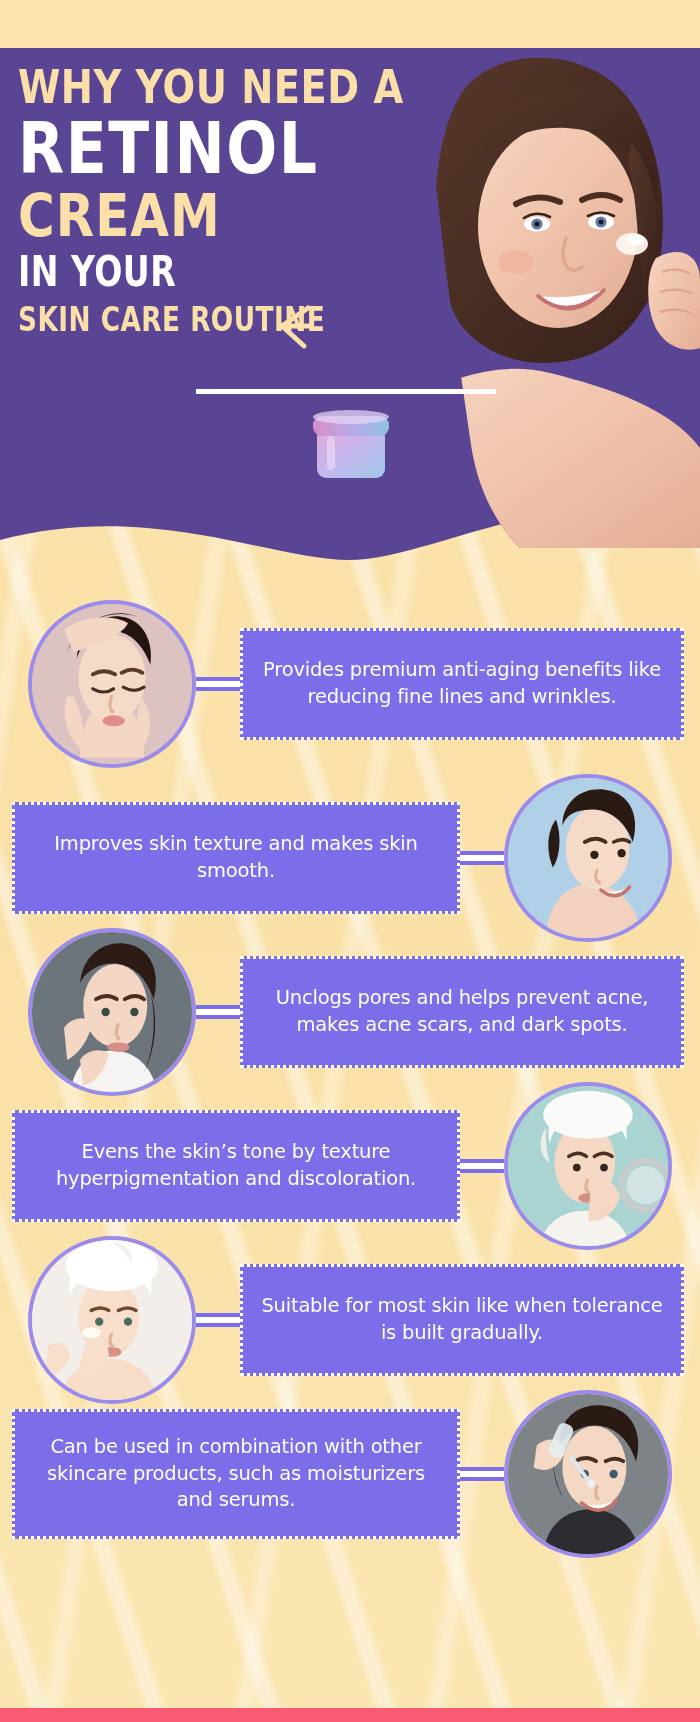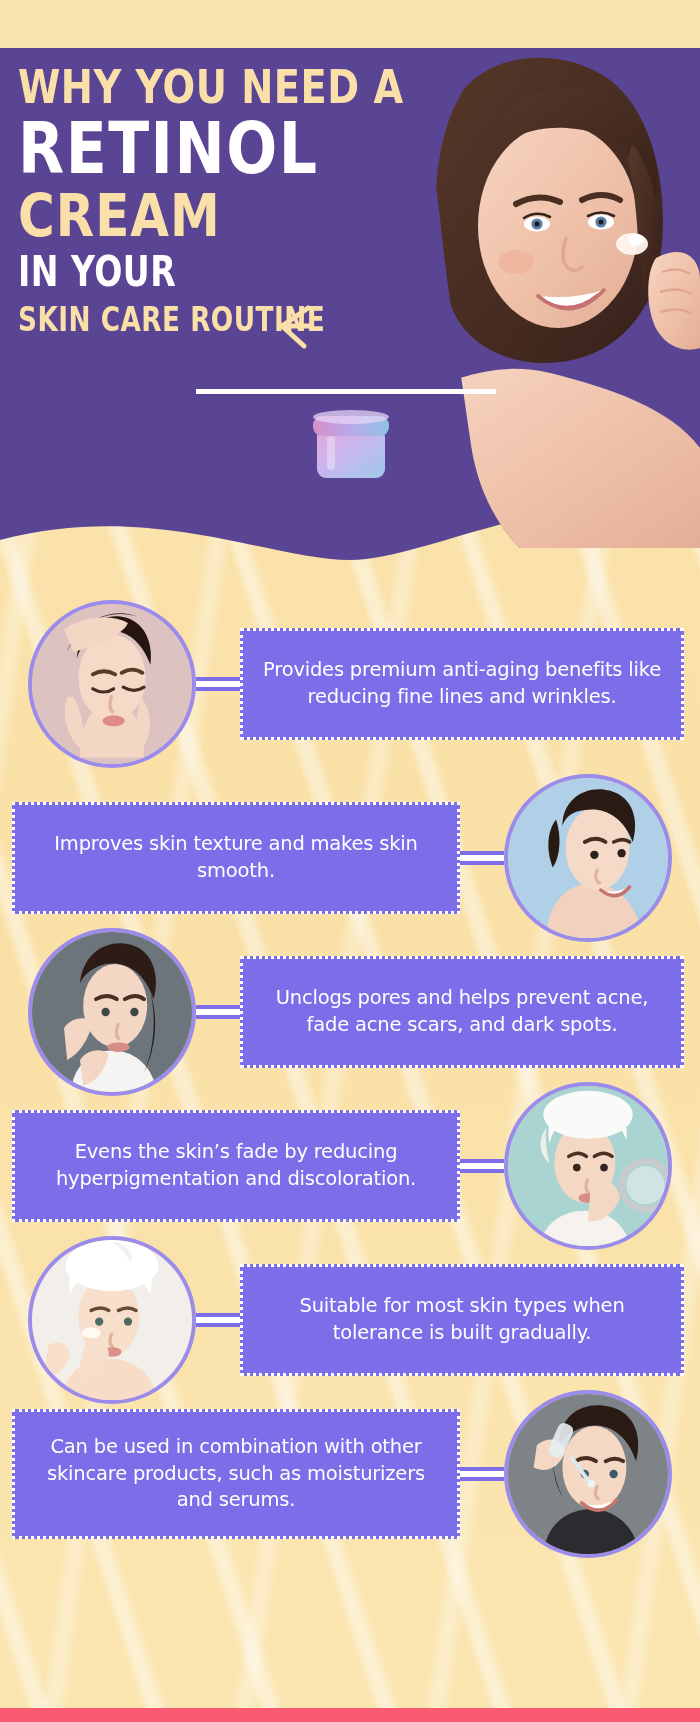--- a/index.html
+++ b/index.html
@@ -391,21 +391,21 @@
           <path d="M58,42 q7,-4 12,0" stroke="#4A2E22" stroke-width="2.4" fill="none" stroke-linecap="round"></path>
           <circle cx="46" cy="50" r="2.6" fill="#3A4A42"></circle>
           <circle cx="64" cy="50" r="2.6" fill="#3A4A42"></circle>
           <path d="M54,57 q-3,8 1,10" stroke="#E0B49C" stroke-width="2" fill="none"></path>
           <ellipse cx="54" cy="72" rx="7" ry="3" fill="#D68D86"></ellipse>
           <path d="M20,60 C24,54 32,52 38,56 C36,66 30,76 22,80 Z" fill="#F3D6C4"></path>
           <path d="M30,80 C34,74 42,72 48,76 C46,86 40,94 32,96 Z" fill="#F3D6C4"></path>
         </svg>
       </div>
       <div class="connector"></div>
-      <div class="card t-center">Unclogs pores and helps prevent acne, fade acne scars, and dark spots.</div>
+      <div class="card t-center">Unclogs pores and helps prevent acne, makes acne scars, and dark spots.</div>
     </div>
 
     <div class="row right-circle" style="top:1034px;">
       <div class="circle-wrap">
         <svg viewBox="0 0 100 100">
           <rect width="100" height="100" fill="#A9D4D2"></rect>
           <path d="M20,100 C22,86 34,78 48,78 C64,78 74,88 76,100 Z" fill="#F6F3EF"></path>
           <ellipse cx="48" cy="48" rx="19" ry="25" fill="#F4D8C4"></ellipse>
           <path d="M26,36 C22,16 36,6 50,6 C66,6 76,16 74,34 C70,22 60,16 48,17 C36,18 28,26 26,36 Z" fill="#FAFAF8"></path>
           <ellipse cx="50" cy="18" rx="28" ry="15" fill="#FAFAF8"></ellipse>
@@ -415,21 +415,21 @@
           <circle cx="43" cy="51" r="2.4" fill="#34251E"></circle>
           <circle cx="60" cy="51" r="2.4" fill="#34251E"></circle>
           <path d="M50,58 q-3,7 1,9" stroke="#E0B49C" stroke-width="2" fill="none"></path>
           <ellipse cx="50" cy="70" rx="6" ry="3" fill="#D68D86"></ellipse>
           <path d="M52,60 C60,56 68,60 70,70 C66,80 58,86 50,84 Z" fill="#F4D8C4"></path>
           <circle cx="86" cy="62" r="15" fill="none" stroke="#C8CBCC" stroke-width="4"></circle>
           <circle cx="86" cy="62" r="12" fill="#DCE6E8" opacity="0.8"></circle>
         </svg>
       </div>
       <div class="connector"></div>
-      <div class="card t-center">Evens the skin’s fade by reducing hyperpigmentation and discoloration.</div>
+      <div class="card t-center">Evens the skin’s tone by texture hyperpigmentation and discoloration.</div>
     </div>
 
     <div class="row left-circle" style="top:1188px;">
       <div class="circle-wrap">
         <svg viewBox="0 0 100 100">
           <rect width="100" height="100" fill="#F2EEEA"></rect>
           <path d="M18,100 C20,84 32,74 48,74 C64,74 76,84 78,100 Z" fill="#F7DCC8"></path>
           <ellipse cx="48" cy="48" rx="19" ry="25" fill="#F8DFCB"></ellipse>
           <path d="M24,34 C20,14 34,4 50,4 C66,4 78,14 74,34 C68,22 60,16 48,17 C36,18 28,24 24,34 Z" fill="#FFFFFF"></path>
           <ellipse cx="50" cy="16" rx="29" ry="16" fill="#FFFFFF"></ellipse>
@@ -439,21 +439,21 @@
           <circle cx="42" cy="51" r="2.6" fill="#4C6E62"></circle>
           <circle cx="60" cy="51" r="2.6" fill="#4C6E62"></circle>
           <path d="M50,58 q-3,7 1,9" stroke="#E0B49C" stroke-width="2" fill="none"></path>
           <ellipse cx="50" cy="70" rx="6" ry="3" fill="#D9918A"></ellipse>
           <ellipse cx="37" cy="58" rx="6" ry="3.4" fill="#FFFAF2"></ellipse>
           <path d="M34,62 C42,60 48,64 48,72 C44,82 36,88 28,86 Z" fill="#F8DFCB"></path>
           <path d="M10,66 C16,62 22,64 24,72 C20,82 14,86 8,84 Z" fill="#F8DFCB"></path>
         </svg>
       </div>
       <div class="connector"></div>
-      <div class="card t-center">Suitable for most skin types when tolerance is built gradually.</div>
+      <div class="card t-center">Suitable for most skin like when tolerance is built gradually.</div>
     </div>
 
     <div class="row right-circle" style="top:1342px;">
       <div class="circle-wrap">
         <svg viewBox="0 0 100 100">
           <rect width="100" height="100" fill="#7D8386"></rect>
           <path d="M22,100 C24,82 36,72 52,72 C68,72 80,84 82,100 Z" fill="#2C2C30"></path>
           <ellipse cx="54" cy="46" rx="20" ry="26" fill="#F4D8C4"></ellipse>
           <path d="M32,32 C32,12 48,4 64,8 C80,12 84,28 80,42 C74,24 62,18 50,20 C42,22 35,26 32,32 Z" fill="#2A1A14"></path>
           <path d="M30,24 C26,38 28,54 34,64 C28,52 26,36 30,24 Z" fill="#2A1A14"></path>

